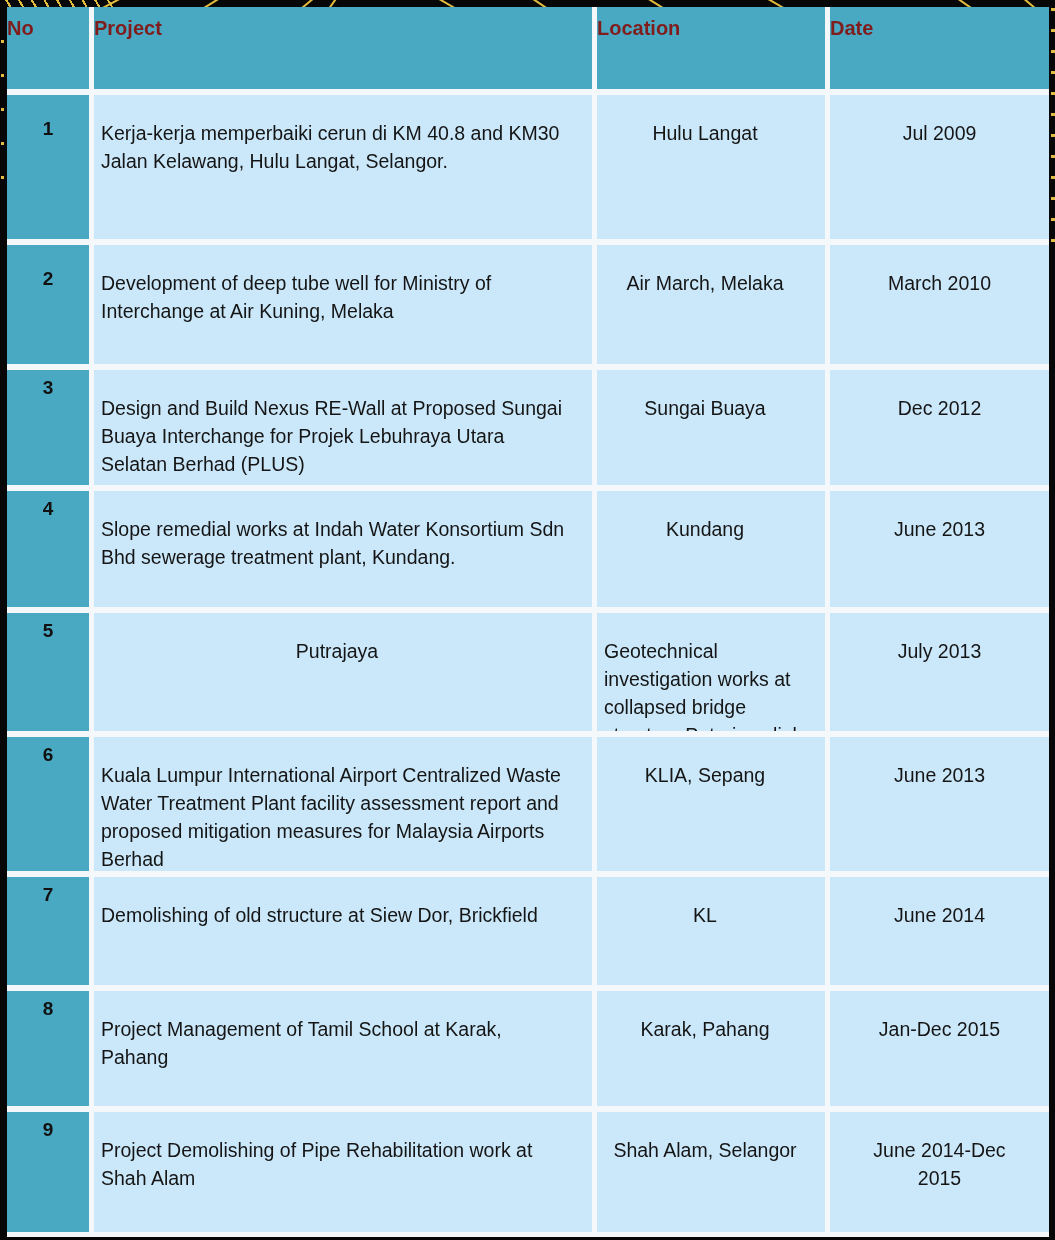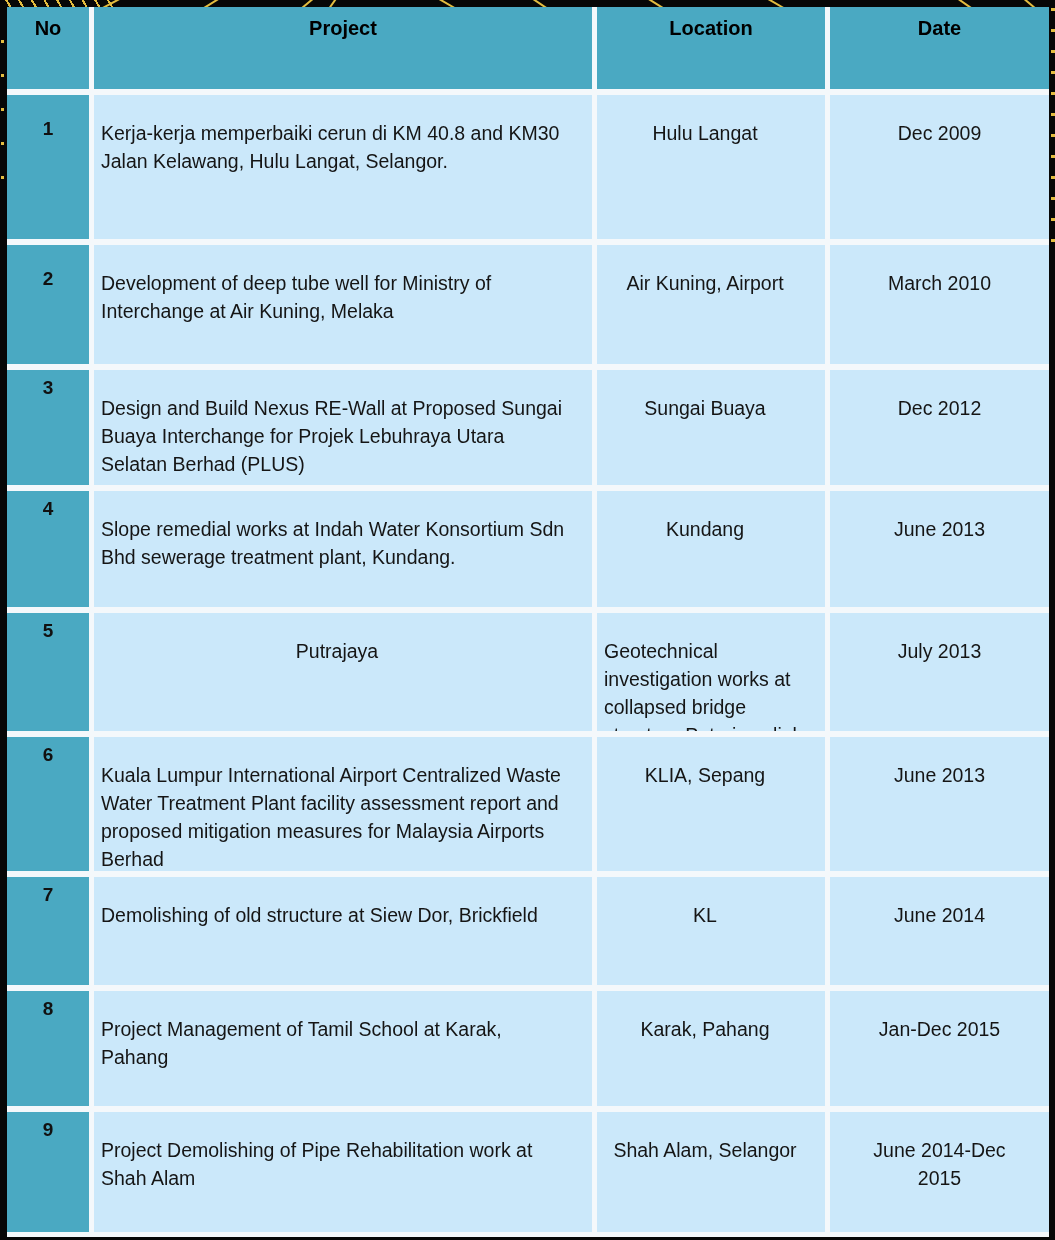--- a/index.html
+++ b/index.html
@@ -48,23 +48,23 @@
     color: #151515;
     font-size: 19.5px;
     line-height: 28px;
     overflow: hidden;
   }
 
   .hdr {
     background: #4AA9C2;
     font-weight: bold;
     font-size: 20px;
-    text-align: center;
+    text-align: left;
     padding-top: 7px;
-    color: #000000;
+    color: #7f1d1d;
   }
 
   .num {
     background: #4AA9C2;
     font-weight: bold;
     font-size: 19px;
     text-align: center;
     padding-top: 4px;
     color: #111;
   }
@@ -97,25 +97,25 @@
 
   <div class="grid" id="grid">
     <div class="cell hdr">No</div>
     <div class="cell hdr">Project</div>
     <div class="cell hdr">Location</div>
     <div class="cell hdr">Date</div>
 
     <div class="cell num num-low">1</div>
     <div class="cell body-cell project">Kerja-kerja memperbaiki cerun di KM 40.8 and KM30 Jalan Kelawang, Hulu Langat, Selangor.</div>
     <div class="cell body-cell loc">Hulu Langat</div>
-    <div class="cell body-cell date">Dec 2009</div>
+    <div class="cell body-cell date">Jul 2009</div>
 
     <div class="cell num num-low">2</div>
     <div class="cell body-cell project">Development of deep tube well for Ministry of Interchange at Air Kuning, Melaka</div>
-    <div class="cell body-cell loc">Air Kuning, Airport</div>
+    <div class="cell body-cell loc">Air March, Melaka</div>
     <div class="cell body-cell date">March 2010</div>
 
     <div class="cell num">3</div>
     <div class="cell body-cell project">Design and Build Nexus RE-Wall at Proposed Sungai Buaya Interchange for Projek Lebuhraya Utara Selatan Berhad (PLUS)</div>
     <div class="cell body-cell loc">Sungai Buaya</div>
     <div class="cell body-cell date">Dec 2012</div>
 
     <div class="cell num">4</div>
     <div class="cell body-cell project">Slope remedial works at Indah Water Konsortium Sdn Bhd sewerage treatment plant, Kundang.</div>
     <div class="cell body-cell loc">Kundang</div>

